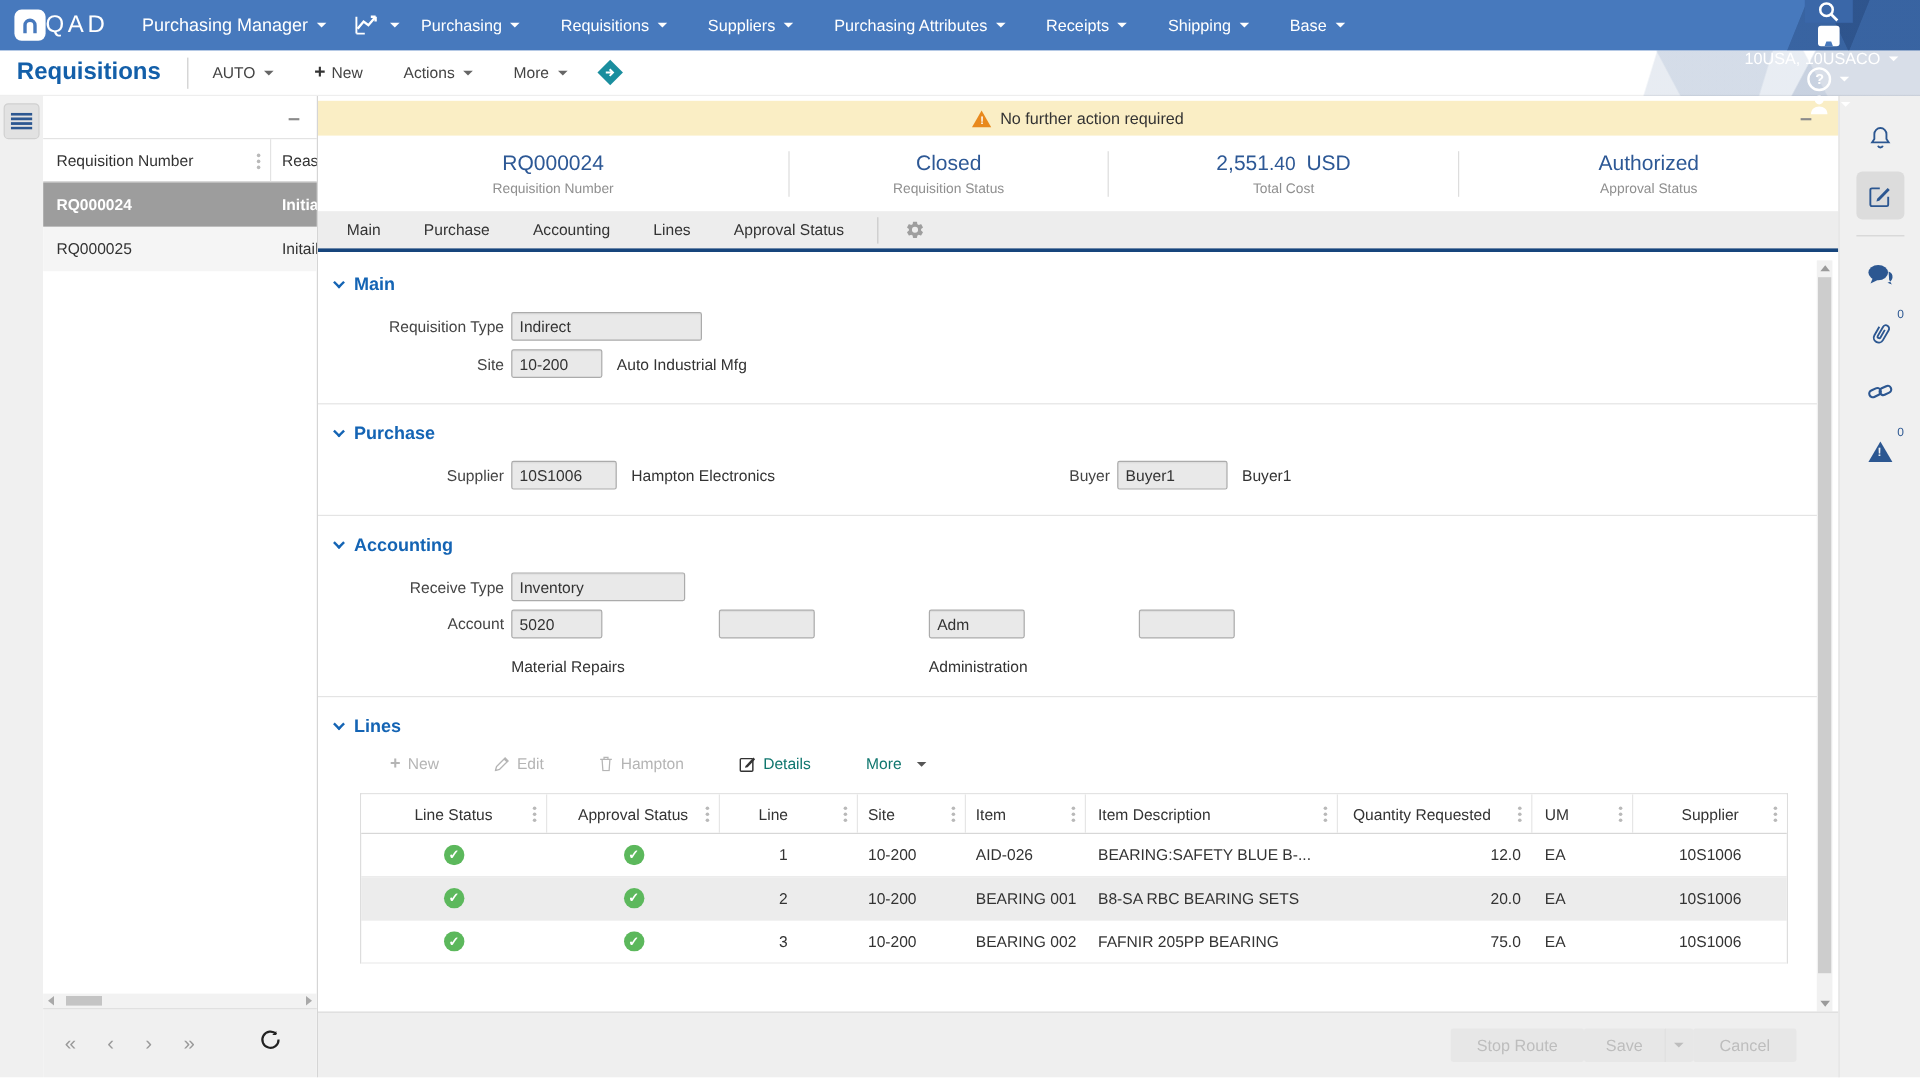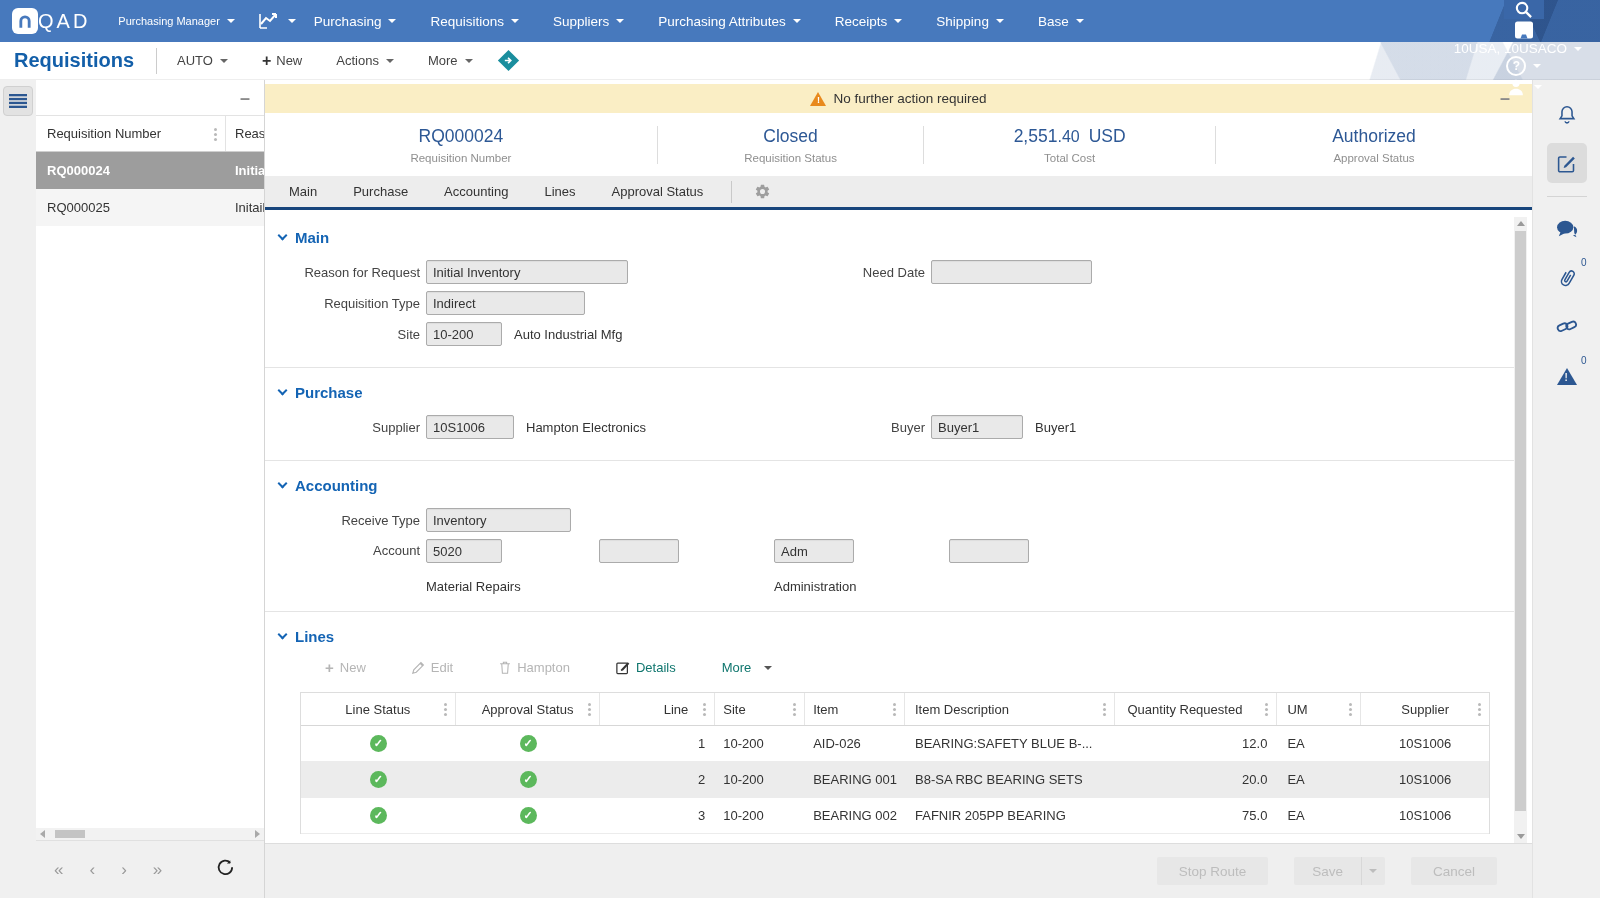--- a/index.html
+++ b/index.html
@@ -12,21 +12,21 @@
     background:#4779bd; display:flex; align-items:center; color:#fff; z-index:5; }
   .topbar-deco { position:absolute; right:0; top:0; width:230px; height:42px;
     background:
       linear-gradient(112deg, transparent 55%, rgba(20,45,90,.28) 55.3%, rgba(20,45,90,.28) 76%, transparent 76.3%),
       linear-gradient(65deg, transparent 68%, rgba(30,60,110,.35) 68.3%);
     pointer-events:none; }
   .logo-wrap { display:flex; align-items:center; gap:0; padding:0 14px 0 12px; }
   .logo-mark { width:26px; height:26px; background:#fff; border-radius:6px;
     display:flex; align-items:center; justify-content:center; }
   .brand-text { font-size:20px; letter-spacing:3px; font-weight:400; }
-  .role-menu { display:flex; align-items:center; font-size:11px; padding:0 16px 0 14px; cursor:pointer;text-align:right; }
+  .role-menu { display:flex; align-items:center; font-size:15px; padding:0 16px 0 14px; cursor:pointer;text-align:right; }
   .chart-menu { display:flex; align-items:center; padding:0 18px 0 6px; cursor:pointer; }
   .nav-menus { display:flex; align-items:center; gap:34px; font-size:13.5px; }
   .nav-item { display:flex; align-items:center; cursor:pointer; white-space:nowrap; }
   .caret { display:inline-block; width:0; height:0; border-left:4px solid transparent;
     border-right:4px solid transparent; border-top:4.5px solid currentColor; margin-left:7px; }
   .topbar-right { margin-left:auto; display:flex; align-items:center; height:100%; z-index:2;flex-direction:column; }
   .search-btn { width:40px; height:42px; background:#3a67a8; display:flex; align-items:center; justify-content:center; cursor:pointer; }
   .inbox-btn { width:44px; height:42px; display:flex; align-items:center; justify-content:center; cursor:pointer; }
   .company-menu { display:flex; align-items:center; font-size:13.5px; padding:0 18px 0 6px; cursor:pointer; white-space:nowrap; }
   .help-btn, .user-btn { display:flex; align-items:center; padding:0 12px; cursor:pointer; }
@@ -129,39 +129,39 @@
   .lt-disabled { color:#b5b5b5; }
   .lt-enabled { color:#0f766e; }
   .ltable { margin-left:25px; width:1190px; border:1px solid #ddd; border-bottom:none; font-size:13px; color:#333; }
   .lt-head { display:flex; height:33px; background:#fff; border-bottom:1px solid #d7d7d7; }
   .lt-hcell { position:relative; display:flex; align-items:center; border-right:1px solid #e6e6e6; }
   .lt-hcell:last-child { border-right:none; }
   .lt-row { display:flex; height:36px; align-items:center; border-bottom:1px solid #ececec; }
   .lt-row.alt { background:#ececec; }
   .lt-cell { display:flex; align-items:center; overflow:hidden; white-space:nowrap; }
   .w0{width:155px; justify-content:center;} .w1{width:145px; justify-content:center;}
-  .w2{width:115px; justify-content:flex-end; padding-right:10px;}
+  .w2{width:115px; justify-content:center; padding-right:10px;}
   .w3{width:90px; padding-left:8px;} .w4{width:100px; padding-left:8px;}
   .w5{width:210px; padding-left:10px;} .w6{width:163px; justify-content:flex-end; padding-right:10px;}
   .w7{width:84px; padding-left:10px;} .w8{width:128px; justify-content:center;}
   .lt-hcell.w2{padding-right:26px;} .lt-hcell.w6{padding-right:34px;}
   .check { width:17px; height:17px; border-radius:50%; background:#5cb85c; color:#fff;
     font-size:11px; font-weight:bold; display:flex; align-items:center; justify-content:center; }
 
   
   .vscroll { position:absolute; right:5px; top:137px; width:13px; height:626px; background:#f1f1f1; }
   .vs-up { position:absolute; top:4px; left:3px; width:0; height:0;
     border-left:4px solid transparent; border-right:4px solid transparent; border-bottom:5px solid #9a9a9a; cursor:pointer; }
   .vs-down { position:absolute; bottom:4px; left:3px; width:0; height:0;
     border-left:4px solid transparent; border-right:4px solid transparent; border-top:5px solid #9a9a9a; cursor:pointer; }
   .vs-thumb { position:absolute; top:14px; left:1px; width:11px; height:580px; background:#cdcdcd; cursor:pointer; }
 
   
   .footer { position:absolute; left:0; bottom:0; width:1267px; height:55px; background:#efefef;
-    border-top:1px solid #ddd; display:flex; align-items:center; justify-content:flex-end; gap:26px; padding-right:35px; }
+    border-top:1px solid #ddd; display:flex; align-items:center; justify-content:flex-end; gap:0; padding-right:35px; }
   .f-btn { height:28px; background:#e7e7e7; color:#bdbdbd; font-size:13.5px; border:none;
     border-radius:2px; padding:0 22px; cursor:pointer; font-family:inherit; }
   .save-group { display:flex; }
   .save-main { border-radius:2px 0 0 2px; padding:0 18px; }
   .save-caret { width:24px; border-radius:0 2px 2px 0; border-left:1px solid #d8d8d8;
     display:flex; align-items:center; justify-content:center; padding:0; }
 
   
   .right-rail { position:absolute; left:1532px; top:0; width:68px; height:818px; background:#f0f0f0;
     border-left:1px solid #e2e2e2; display:flex; flex-direction:column; align-items:center; padding-top:14px; }
@@ -390,28 +390,20 @@
             <path fill="#9e9e9e" d="M19.14 12.94c.04-.3.06-.61.06-.94s-.02-.64-.07-.94l2.03-1.58a.49.49 0 0 0 .12-.61l-1.92-3.32a.49.49 0 0 0-.59-.22l-2.39.96a7.05 7.05 0 0 0-1.62-.94l-.36-2.54a.48.48 0 0 0-.48-.41h-3.84a.48.48 0 0 0-.47.41l-.36 2.54c-.59.24-1.13.56-1.62.94l-2.39-.96a.49.49 0 0 0-.59.22L2.74 8.87c-.12.21-.08.47.12.61l2.03 1.58c-.05.3-.09.63-.09.94s.02.64.07.94l-2.03 1.58a.49.49 0 0 0-.12.61l1.92 3.32c.12.22.37.29.59.22l2.39-.96c.5.38 1.03.7 1.62.94l.36 2.54c.05.24.24.41.48.41h3.84c.24 0 .44-.17.47-.41l.36-2.54c.59-.24 1.13-.56 1.62-.94l2.39.96c.22.08.47 0 .59-.22l1.92-3.32a.49.49 0 0 0-.12-.61l-2.01-1.58zM12 15.6A3.6 3.6 0 1 1 12 8.4a3.6 3.6 0 0 1 0 7.2z"></path>
           </svg>
       </div>
 
       <div class="form">
 
         <section class="section">
           <div class="sec-head">
             <span class="chev"></span>
             <span class="sec-title">Main</span>
-          </div>
-          <div class="frow">
-            <span class="flabel">Reason for Request</span>
-            <div class="tfield" style="width:202px">Initial Inventory</div>
-            <div class="fright">
-              <span class="flabel">Need Date</span>
-              <div class="tfield" style="width:161px"></div>
-            </div>
           </div>
           <div class="frow">
             <span class="flabel">Requisition Type</span>
             <div class="tfield" style="width:159px">Indirect</div>
           </div>
           <div class="frow">
             <span class="flabel">Site</span>
             <div class="tfield" style="width:76px">10-200</div>
             <span class="fdesc">Auto Industrial Mfg</span>
           </div>

